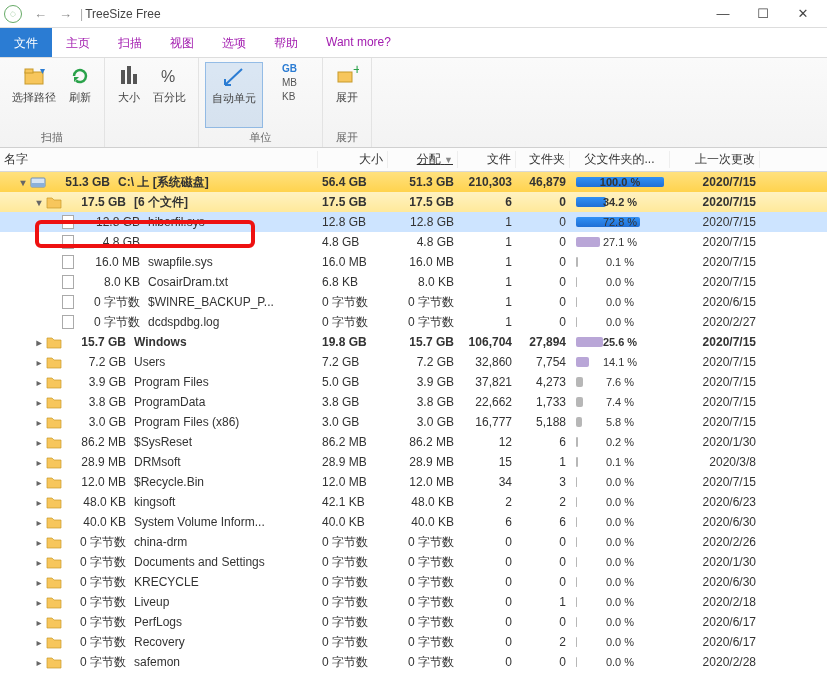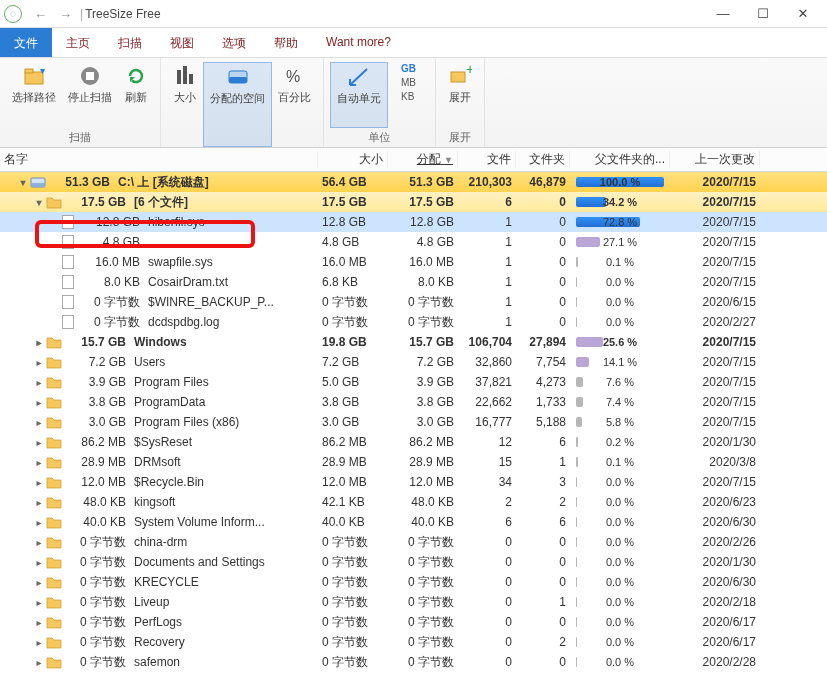--- a/index.html
+++ b/index.html
@@ -9,44 +9,44 @@
 .titlebar { height: 28px; display: flex; align-items: center; padding: 0 4px; border-bottom: 1px solid #ddd; }
 .app-icon { width: 18px; height: 18px; border: 1.5px solid #6a6; border-radius: 50%; display: flex; align-items: center; justify-content: center; color: #6a6; font-size: 10px; margin-right: 6px; }
 .nav-arrow { padding: 0 6px; font-size: 13px; color: #888; }
 .title-sep { color: #aaa; padding: 0 2px; }
 .title { color: #444; font-size: 12px; }
 .win-btns { margin-left: auto; display: flex; }
 .win-btn { width: 40px; text-align: center; font-size: 13px; color: #444; }
 
 
 .tabs { height: 30px; background: #fff; display: flex; align-items: stretch; border-bottom: 1px solid #ddd; }
-.tab { padding: 7px 14px; color: #7f1d1d; font-size: 12px; }
+.tab { padding: 7px 14px; color: #a21caf; font-size: 12px; }
 .tab.active { background: #2b7cd3; color: #fff; }
 
 
 .ribbon { height: 90px; background: linear-gradient(#fafafa,#f3f3f3); display: flex; border-bottom: 1px solid #d0d0d0; }
 .rgroup { display: flex; flex-direction: column; align-items: center; border-right: 1px solid #e3e3e3; padding: 4px 6px 0 6px; }
 .rgrow { display: flex; flex: 1; }
 .rbtn { display: flex; flex-direction: column; align-items: center; padding: 2px 6px; min-width: 36px; font-size: 11px; color: #444; }
 .rbtn svg, .rbtn .ico { width: 24px; height: 24px; margin-bottom: 2px; }
 .rbtn.on { background: rgba(43,124,211,.15); border: 1px solid rgba(43,124,211,.4); }
 .rlabel { font-size: 11px; color: #666; padding: 2px 0; width: 100%; text-align: center; }
 .unit-col { display: flex; flex-direction: column; gap: 1px; font-size: 10px; color: #555; }
-.unit-col span { border: 1px solid transparent; padding: 0 12px; }
+.unit-col span { border: 1px solid transparent; padding: 0 18px; }
 .unit-col .sel { color: #2b7cd3; font-weight: bold; }
 
 
 .cols { height: 24px; display: flex; border-bottom: 1px solid #d8d8d8; background: #fcfcfc; align-items: center; font-size: 12px; color: #333; }
 .cols > div { padding: 0 4px; border-right: 1px solid #eee; overflow: hidden; white-space: nowrap; }
 .c-name { width: 318px; }
 .c-size { width: 70px; text-align: right; }
 .c-alloc { width: 70px; text-align: right; text-decoration: underline; }
 .c-files { width: 58px; text-align: right; }
 .c-folders { width: 54px; text-align: right; }
-.c-pct { width: 100px; text-align: right; }
+.c-pct { width: 100px; text-align: center; }
 .c-date { width: 90px; text-align: right; }
 .arrow { font-size: 9px; color: #888; }
 
 
 .tree { }
 .row { height: 20px; display: flex; align-items: center; font-size: 12px; }
 .row.bold { font-weight: bold; }
 .row.sel { background: #cde4ff; }
 .row.group-hi { background: linear-gradient(#ffe17f,#ffd34e); }
 .row.group-hisub { background: linear-gradient(#fff2c2,#ffe99a); }
@@ -106,52 +106,38 @@
       <div class="rbtn">
           <svg viewBox="0 0 24 24">
             <rect x="3" y="8" width="18" height="12" fill="#f7c65c" stroke="#c79a2a"></rect>
             <rect x="3" y="5" width="8" height="4" fill="#f7c65c" stroke="#c79a2a"></rect>
             <text x="18" y="10" font-size="10" fill="#2b7cd3">▾</text>
           </svg>
           <span>选择路径</span>
         </div>
       <div class="rbtn">
           <svg viewBox="0 0 24 24">
-            <circle cx="12" cy="12" r="9" fill="#888"></circle>
-            <rect x="8" y="8" width="8" height="8" fill="#fff"></rect>
-          </svg>
-          <span>停止扫描</span>
-        </div>
-      <div class="rbtn">
-          <svg viewBox="0 0 24 24">
             <path d="M6 12a6 6 0 1 1 2 4.5" fill="none" stroke="#2aa24a" stroke-width="2.5"></path>
             <path d="M6 18l0-5 5 0z" fill="#2aa24a"></path>
           </svg>
           <span>刷新</span>
         </div>
     </div>
     <div class="rlabel">扫描</div>
   </div>
   <div class="rgroup">
     <div class="rgrow">
       <div class="rbtn">
           <svg viewBox="0 0 24 24">
             <rect x="4" y="6" width="4" height="14" fill="#555"></rect>
             <rect x="10" y="2" width="4" height="18" fill="#555"></rect>
             <rect x="16" y="10" width="4" height="10" fill="#555"></rect>
           </svg>
           <span>大小</span>
         </div>
-      <div class="rbtn on">
-          <svg viewBox="0 0 24 24">
-            <rect x="3" y="6" width="18" height="12" rx="2" fill="#b9d5f3" stroke="#2b7cd3"></rect>
-            <rect x="3" y="12" width="18" height="6" rx="2" fill="#2b7cd3"></rect>
-          </svg>
-          <span>分配的空间</span>
-        </div>
       <div class="rbtn">
           <svg viewBox="0 0 24 24">
             <text x="3" y="18" font-size="16" fill="#555">%</text>
           </svg>
           <span>百分比</span>
         </div>
     </div>
   </div>
   <div class="rgroup">
     <div class="rgrow">

